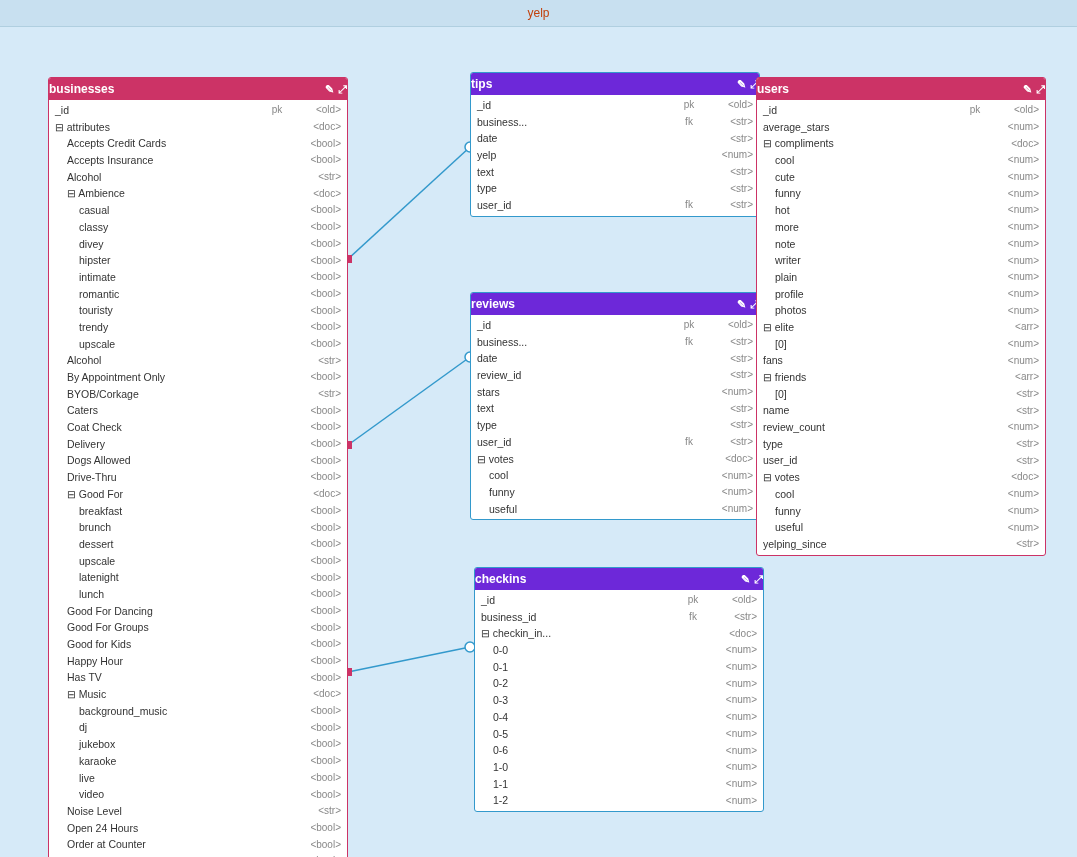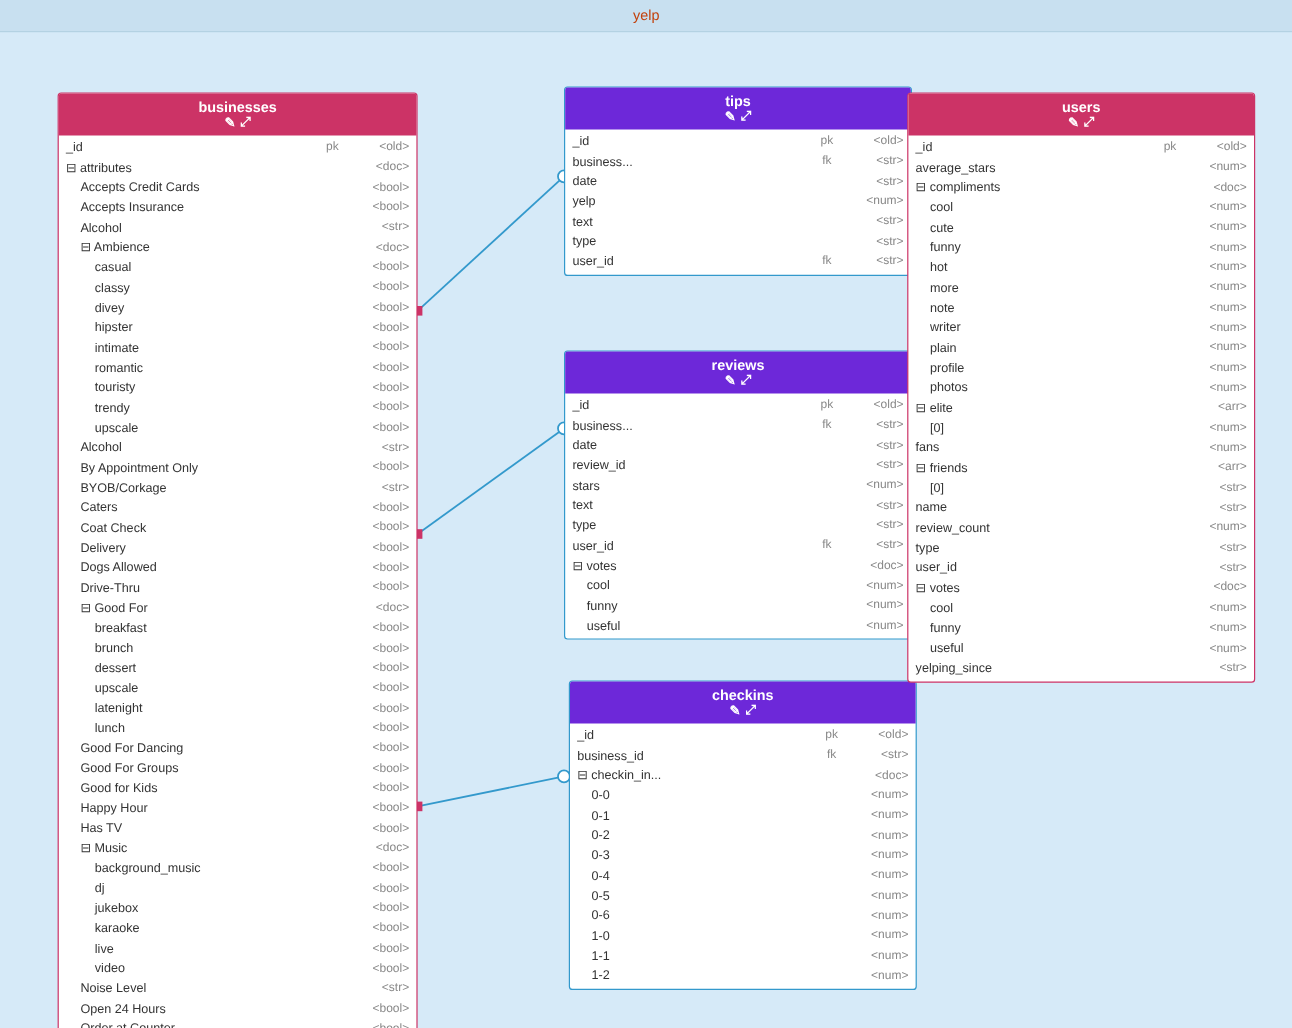--- a/index.html
+++ b/index.html
@@ -40,21 +40,20 @@
     .table-header {
       background: #cc3366;
       color: white;
       padding: 4px 0;
       display: flex;
       align-items: center;
       justify-content: space-between;
       font-weight: bold;
       font-size: 12px;
       border-radius: 2px 2px 0 0;
-      flex-direction: column;
     }
     .table-header.blue {
       background: #6d28d9;
     }
     .table-header-icons {
       display: flex;
       gap: 4px;
     }
     .table-header-icons span {
       color: white;

